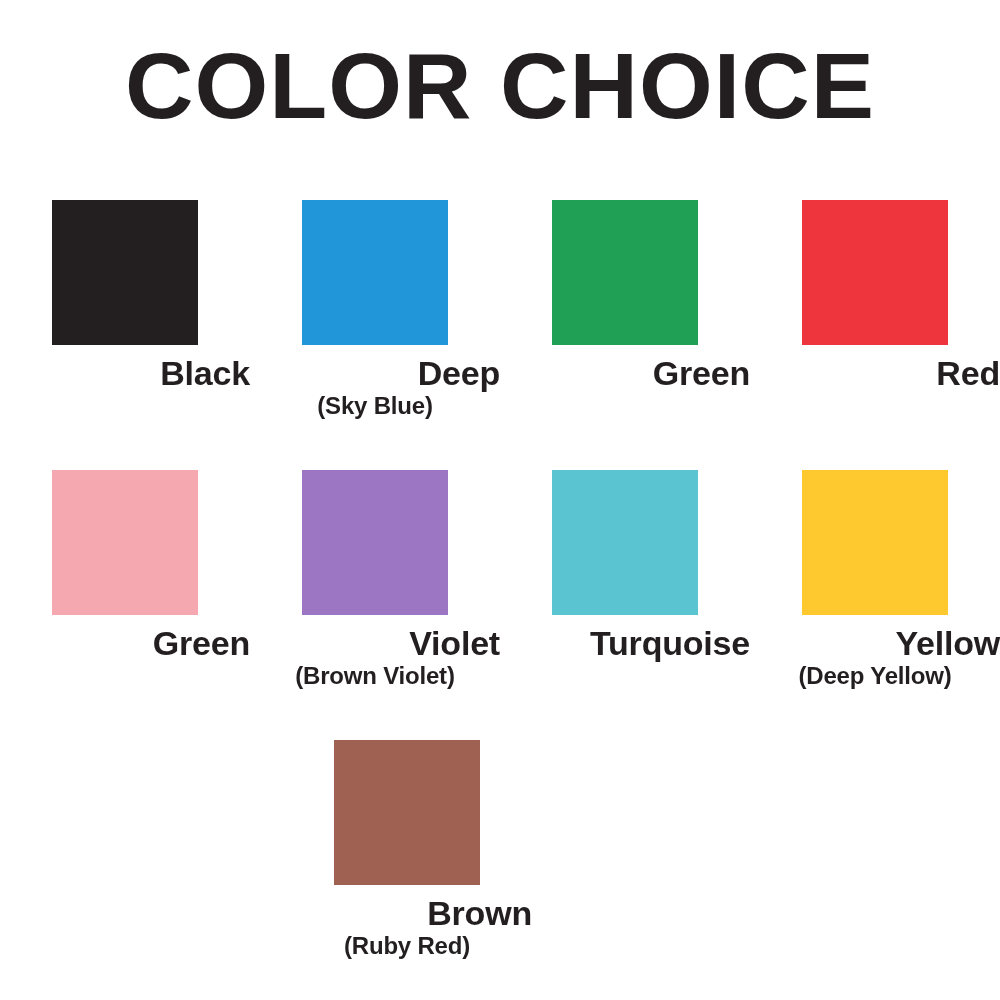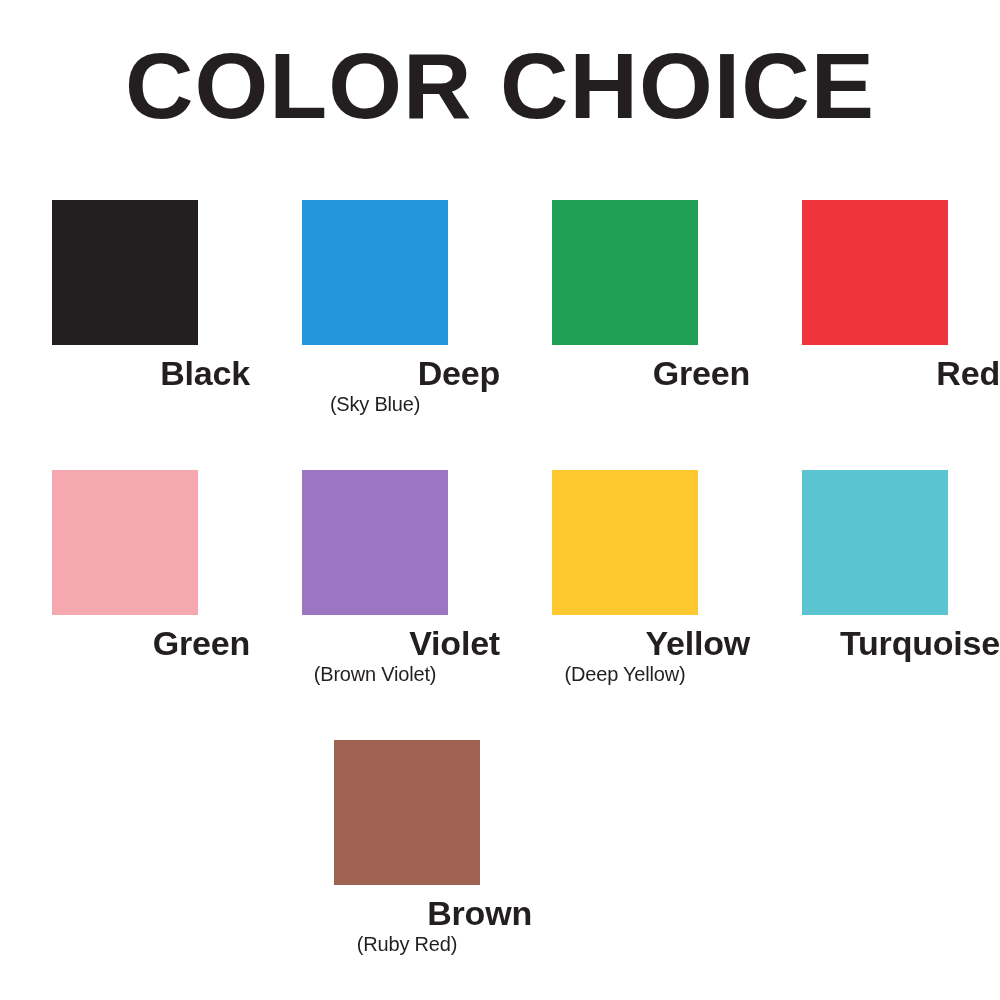--- a/index.html
+++ b/index.html
@@ -73,22 +73,22 @@
     font-size: 34px;
     font-weight: bold;
     color: #231f20;
     line-height: 1.12;
     letter-spacing: -0.2px;
     white-space: nowrap;
     text-align: right;
   }
   .label-sub {
     font-family: "Liberation Sans", sans-serif;
-    font-size: 20px;
-    font-weight: normal;
+    font-size: 24px;
+    font-weight: bold;
     color: #231f20;
     line-height: 1.12;
     letter-spacing: -0.2px;
     white-space: nowrap;
     margin-top: 1px;
     text-align: center;
   }
   .label-sub:empty { display: none; }
 </style>
 </head>
@@ -140,31 +140,31 @@
         </div>
       </div>
       <div class="cell">
         <div class="swatch" style="background-color: rgb(156, 118, 194);"></div>
         <div class="labels">
           <div class="label-main">Violet</div>
           <div class="label-sub">(Brown Violet)</div>
         </div>
       </div>
       <div class="cell">
+        <div class="swatch" style="background-color: rgb(91, 196, 209);"></div>
+        <div class="labels">
+          <div class="label-main">Turquoise</div>
+
+        </div>
+      </div>
+      <div class="cell">
         <div class="swatch" style="background-color: rgb(253, 201, 46);"></div>
         <div class="labels">
           <div class="label-main">Yellow</div>
           <div class="label-sub">(Deep Yellow)</div>
-        </div>
-      </div>
-      <div class="cell">
-        <div class="swatch" style="background-color: rgb(91, 196, 209);"></div>
-        <div class="labels">
-          <div class="label-main">Turquoise</div>
-
         </div>
       </div>
     </div>
 
     <div class="row row-3">
       <div class="cell empty"></div>
       <div class="cell">
         <div class="swatch" style="background-color: rgb(159, 97, 82);"></div>
         <div class="labels">
           <div class="label-main">Brown</div>

